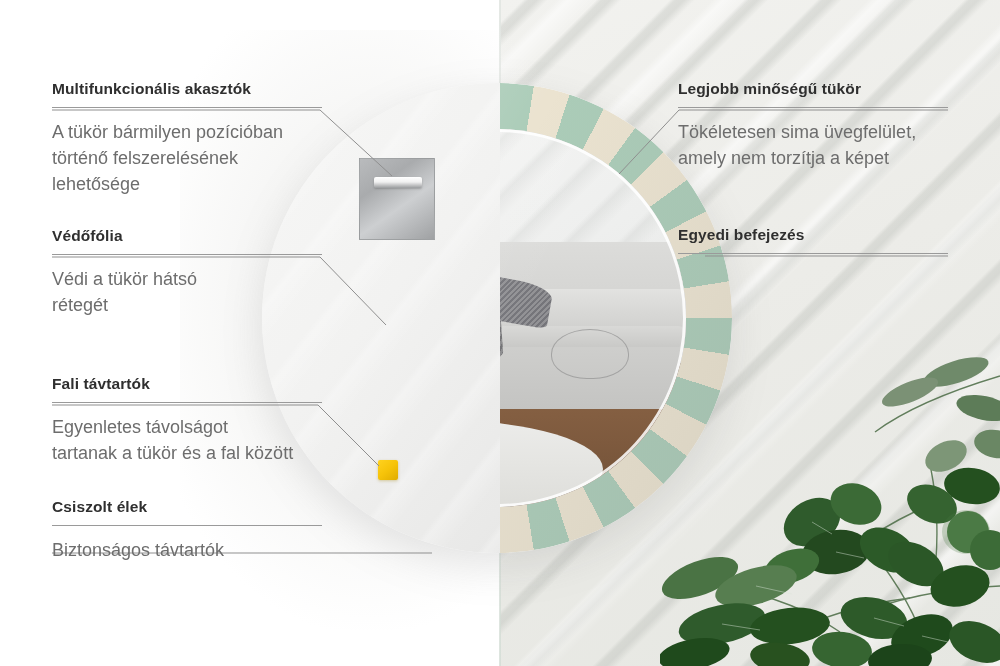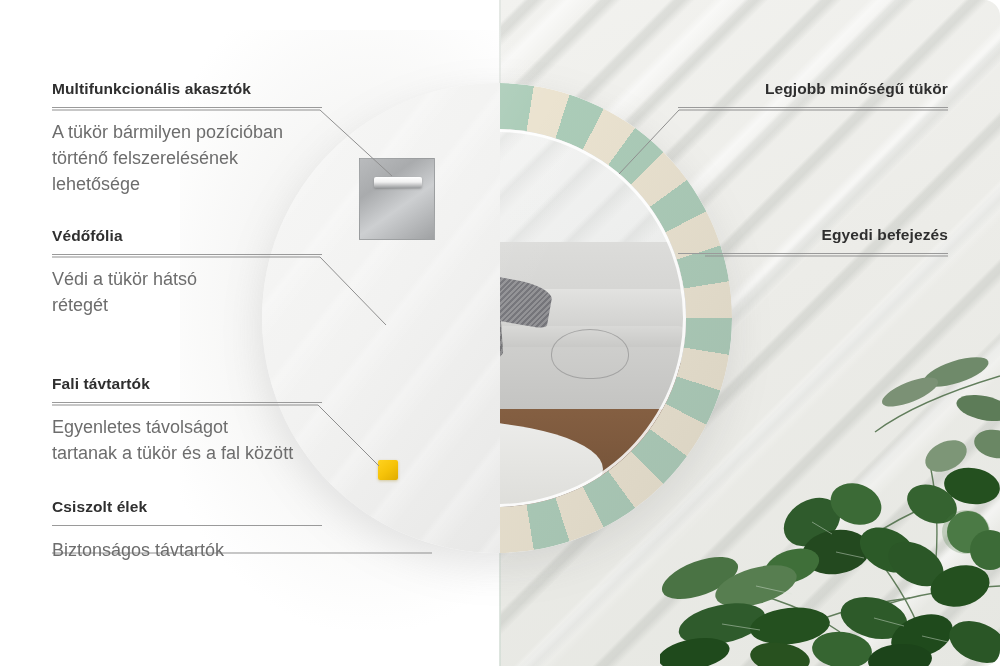--- a/index.html
+++ b/index.html
@@ -3,21 +3,21 @@
 <meta charset="utf-8">
 <style>
   * { margin:0; padding:0; box-sizing:border-box; }
   html,body { width:1000px; height:666px; }
   body {
     font-family: "Liberation Sans", sans-serif;
     background:#ffffff;
     overflow:hidden;
     position:relative;
   }
-  .stage { position:absolute; inset:0; width:1000px; height:666px; overflow:hidden;border-radius:16px; }
+  .stage { position:absolute; inset:0; width:1000px; height:666px; overflow:hidden; }
 
   
   .bg-left {
     position:absolute; left:0; top:0; width:500px; height:666px;
     background:#ffffff;
   }
   .bg-right {
     position:absolute; left:500px; top:0; width:500px; height:666px;
     background:
       repeating-linear-gradient(135deg,
@@ -215,21 +215,21 @@
     font-size:15.5px; font-weight:bold; color:#2f2f2f; letter-spacing:.1px;
     white-space:nowrap;
   }
   .callout .c-rule{
     height:1px; background:#9a9a9a; margin-top:9px; margin-bottom:11px;
   }
   .callout .c-desc{
     font-size:18px; color:#6d6d6d; line-height:1.45; white-space:pre-line;
   }
   .callout.left { left:52px; width:270px; text-align:left; }
-  .callout.right{ width:270px; text-align:right; }
+  .callout.right{ width:270px; }
 
   
   .foliage{ position:absolute; right:0; bottom:0; width:340px; height:330px; }
 </style>
 </head>
 <body>
 
 <div class="stage">
 
   <div class="bg-left"></div>
@@ -305,20 +305,22 @@
 
   <div class="callout left" style="top:498px;">
     <div class="c-title">Csiszolt élek</div>
     <div class="c-rule"></div>
     <div class="c-desc">Biztonságos távtartók</div>
   </div>
 
   <div class="callout right" style="left:678px; top:80px;">
     <div class="c-title">Legjobb minőségű tükör</div>
     <div class="c-rule"></div>
+    <div class="c-desc">Tökéletesen sima üvegfelület,
+amely nem torzítja a képet</div>
   </div>
 
   <div class="callout right" style="left:678px; top:226px;">
     <div class="c-title">Egyedi befejezés</div>
     <div class="c-rule"></div>
   </div>
 
   <div class="foliage">
     <svg viewBox="0 0 340 330" width="340" height="330">
       <g stroke="#4a6b44" stroke-width="1.4" fill="none" opacity="0.85">

